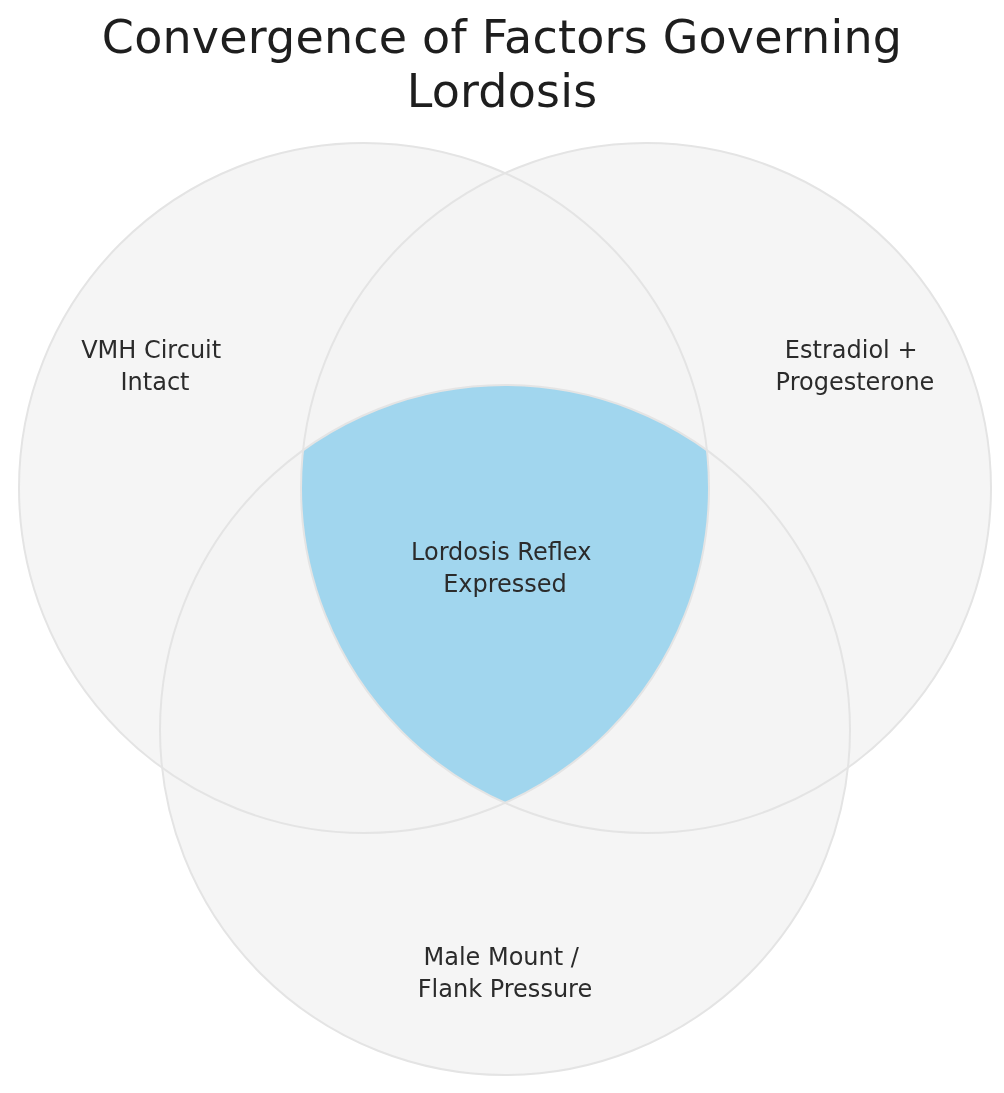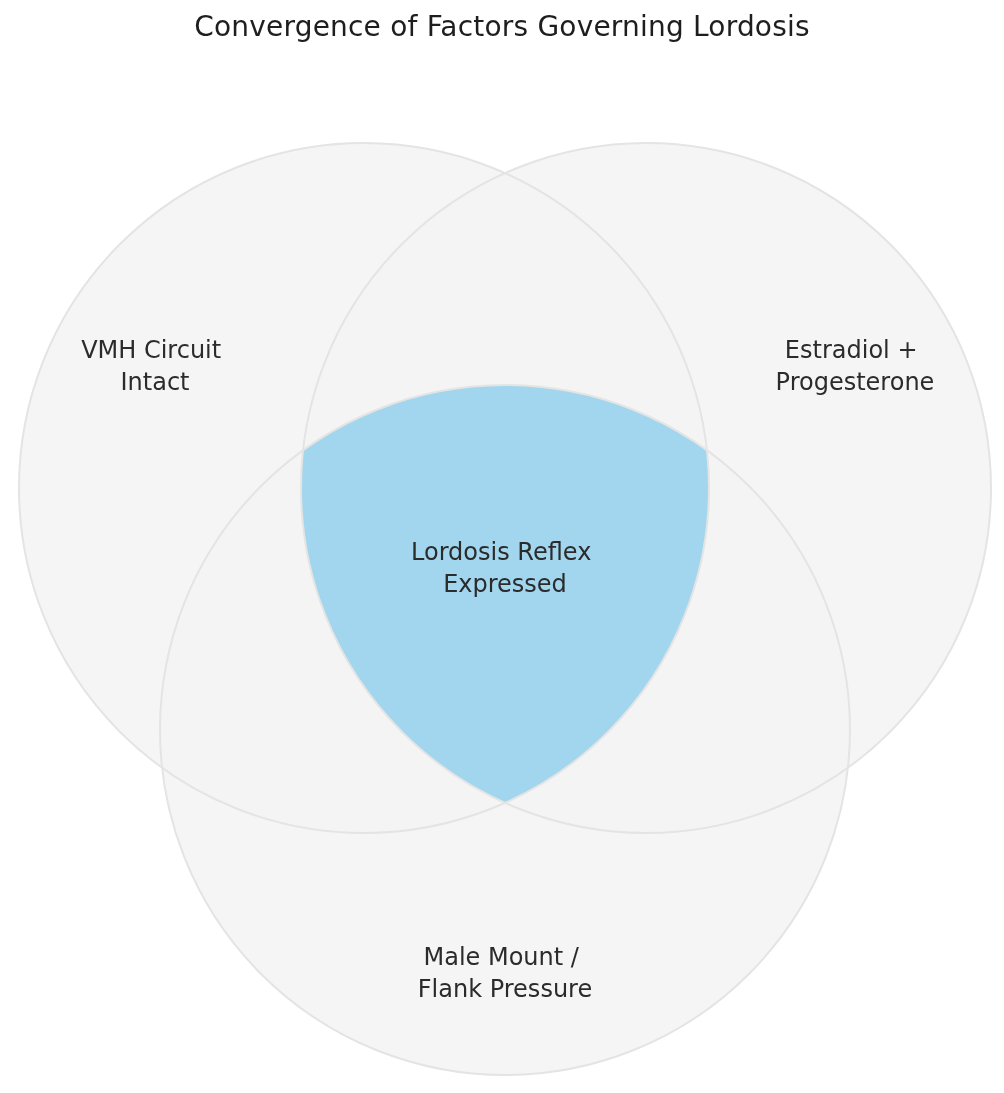--- a/index.html
+++ b/index.html
@@ -1,19 +1,19 @@
 <!DOCTYPE html>
 <html><head>
   <meta charset="utf-8">
   <style>
     html, body { margin: 0; padding: 0; background: #ffffff; }
     body { width: 1004px; height: 1093px; position: relative; overflow: hidden;
            font-family: "DejaVu Sans", sans-serif; color: #222; }
     #title { position: absolute; left: 0; top: 10px; width: 1004px; text-align: center;
-             font-size: 28px; color: #1e1e1e; letter-spacing: 0.2px; }
+             font-size: 46px; color: #1e1e1e; letter-spacing: 0.2px; }
     svg { position: absolute; left: 0; top: 0; }
     .set-label { font-family: "DejaVu Sans", sans-serif; font-size: 24px; fill: #2b2b2b; }
   </style>
 </head>
 <body>
 
 <div id="title">Convergence of Factors Governing Lordosis</div>
 
 <svg id="venn" width="1004" height="1093" viewBox="0 0 1004 1093">
   <defs>

